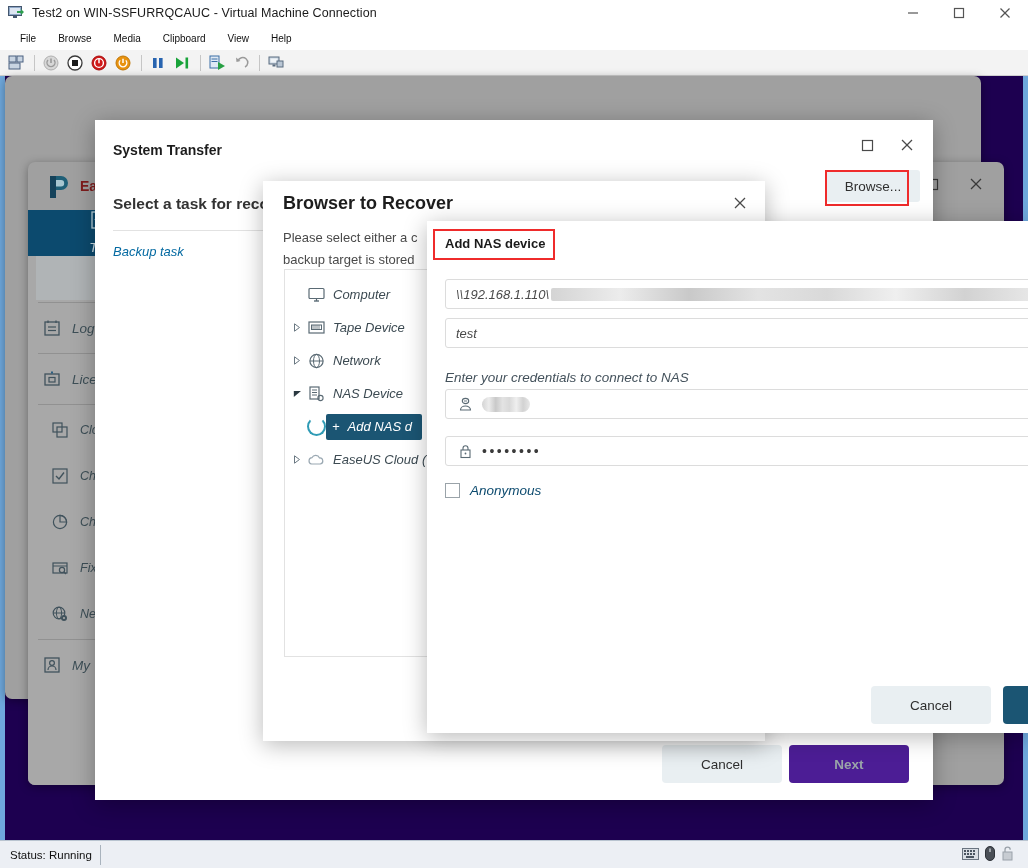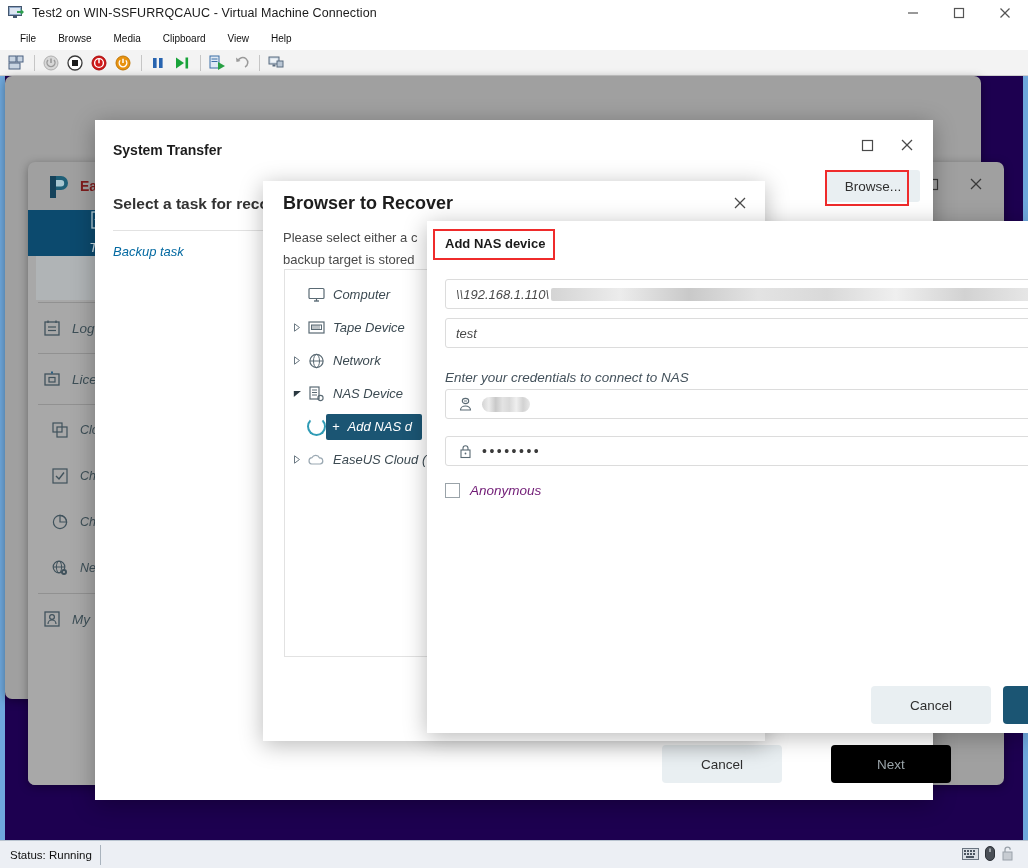--- a/index.html
+++ b/index.html
@@ -98,22 +98,22 @@
   .browse-btn{
     position:absolute;left:731px;top:50px;width:94px;height:32px;background:#e9eff2;border-radius:3px;
     display:flex;align-items:center;justify-content:center;font-size:13.5px;color:#2f2f2f;
   }
   .browse-hl{position:absolute;left:825px;top:170px;width:84px;height:36px;border:2px solid #ef2b2b;box-sizing:border-box;}
   .st-foot-cancel{
     position:absolute;left:567px;top:625px;width:120px;height:38px;background:#e9eff2;border-radius:4px;
     display:flex;align-items:center;justify-content:center;font-size:13.5px;color:#2f2f2f;
   }
   .st-foot-next{
-    position:absolute;left:736px;top:625px;width:120px;height:38px;background:#000000;border-radius:4px;
-    display:flex;align-items:center;justify-content:center;font-size:13.5px;color:#9aa4a9;
+    position:absolute;left:694px;top:625px;width:120px;height:38px;background:#4c1d95;border-radius:4px;
+    display:flex;align-items:center;justify-content:center;font-size:13.5px;color:#9aa4a9;font-weight:bold;
   }
 
   
   .dlg-br{
     position:absolute;left:263px;top:181px;width:502px;height:560px;background:#fff;
     box-shadow:0 4px 22px rgba(0,0,0,.28);
   }
   .dlg-br-title{position:absolute;left:20px;top:12px;font-size:18px;font-weight:bold;color:#1d1d1d;}
   .dlg-br-close{position:absolute;right:10px;top:8px;width:30px;height:28px;display:flex;align-items:center;justify-content:center;color:#4a4a4a;}
   .dlg-br-desc{position:absolute;left:20px;top:46px;width:420px;font-size:13px;color:#4a4a4a;line-height:22px;}
@@ -373,20 +373,31 @@
           <svg width="16" height="16" viewBox="0 0 16 16">
               <circle cx="8" cy="8" r="6.6" fill="none" stroke="#40525c" stroke-width="1.2"></circle>
               <path d="M8 8 V1.4 A6.6 6.6 0 0 1 14.6 8 z" fill="none" stroke="#40525c" stroke-width="1.2"></path>
             </svg>
         </span>
         <span>Ch</span>
       </div>
       <div class="eu-side-item sub">
         <span class="eu-ic">
           <svg width="16" height="16" viewBox="0 0 16 16">
+              <rect x="1" y="3" width="14" height="10" fill="none" stroke="#40525c" stroke-width="1.2"></rect>
+              <line x1="1" y1="6" x2="15" y2="6" stroke="#40525c" stroke-width="1"></line>
+              <circle cx="10" cy="10" r="2.6" fill="none" stroke="#40525c" stroke-width="1.2"></circle>
+              <line x1="12" y1="12" x2="14" y2="14" stroke="#40525c" stroke-width="1.3"></line>
+            </svg>
+        </span>
+        <span>Fix</span>
+      </div>
+      <div class="eu-side-item sub">
+        <span class="eu-ic">
+          <svg width="16" height="16" viewBox="0 0 16 16">
               <circle cx="7" cy="7" r="5.8" fill="none" stroke="#40525c" stroke-width="1.2"></circle>
               <ellipse cx="7" cy="7" rx="2.6" ry="5.8" fill="none" stroke="#40525c" stroke-width="1"></ellipse>
               <line x1="1.2" y1="7" x2="12.8" y2="7" stroke="#40525c" stroke-width="1"></line>
               <circle cx="12" cy="12" r="3" fill="#40525c"></circle>
               <circle cx="12" cy="12" r="1.1" fill="#a8a8a8"></circle>
             </svg>
         </span>
         <span>Ne</span>
       </div>
       <div class="eu-side-sep"></div>
@@ -563,21 +574,21 @@
             <rect x="3" y="6" width="9" height="7.5" fill="none" stroke="#5a6a74" stroke-width="1.1"></rect>
             <path d="M5 6 V4.3 a2.5 2.5 0 0 1 5 0 V6" fill="none" stroke="#5a6a74" stroke-width="1.1"></path>
             <circle cx="7.5" cy="9.5" r=".9" fill="#5a6a74"></circle>
           </svg>
       </span>
       <span class="dots">••••••••</span>
     </div>
 
     <div class="nas-chk">
       <span class="chkbox"></span>
-      <span style="font-size:13.5px;font-style:italic;color:#701a75;">Anonymous</span>
+      <span style="font-size:13.5px;font-style:italic;color:#0c4a6e;">Anonymous</span>
     </div>
 
     <div class="nas-cancel">Cancel</div>
     <div class="nas-ok"></div>
   </div>
 
   <div class="vm-status">
     <div class="vm-status-left">Status: Running</div>
     <div class="vm-status-icons">
       <span>

